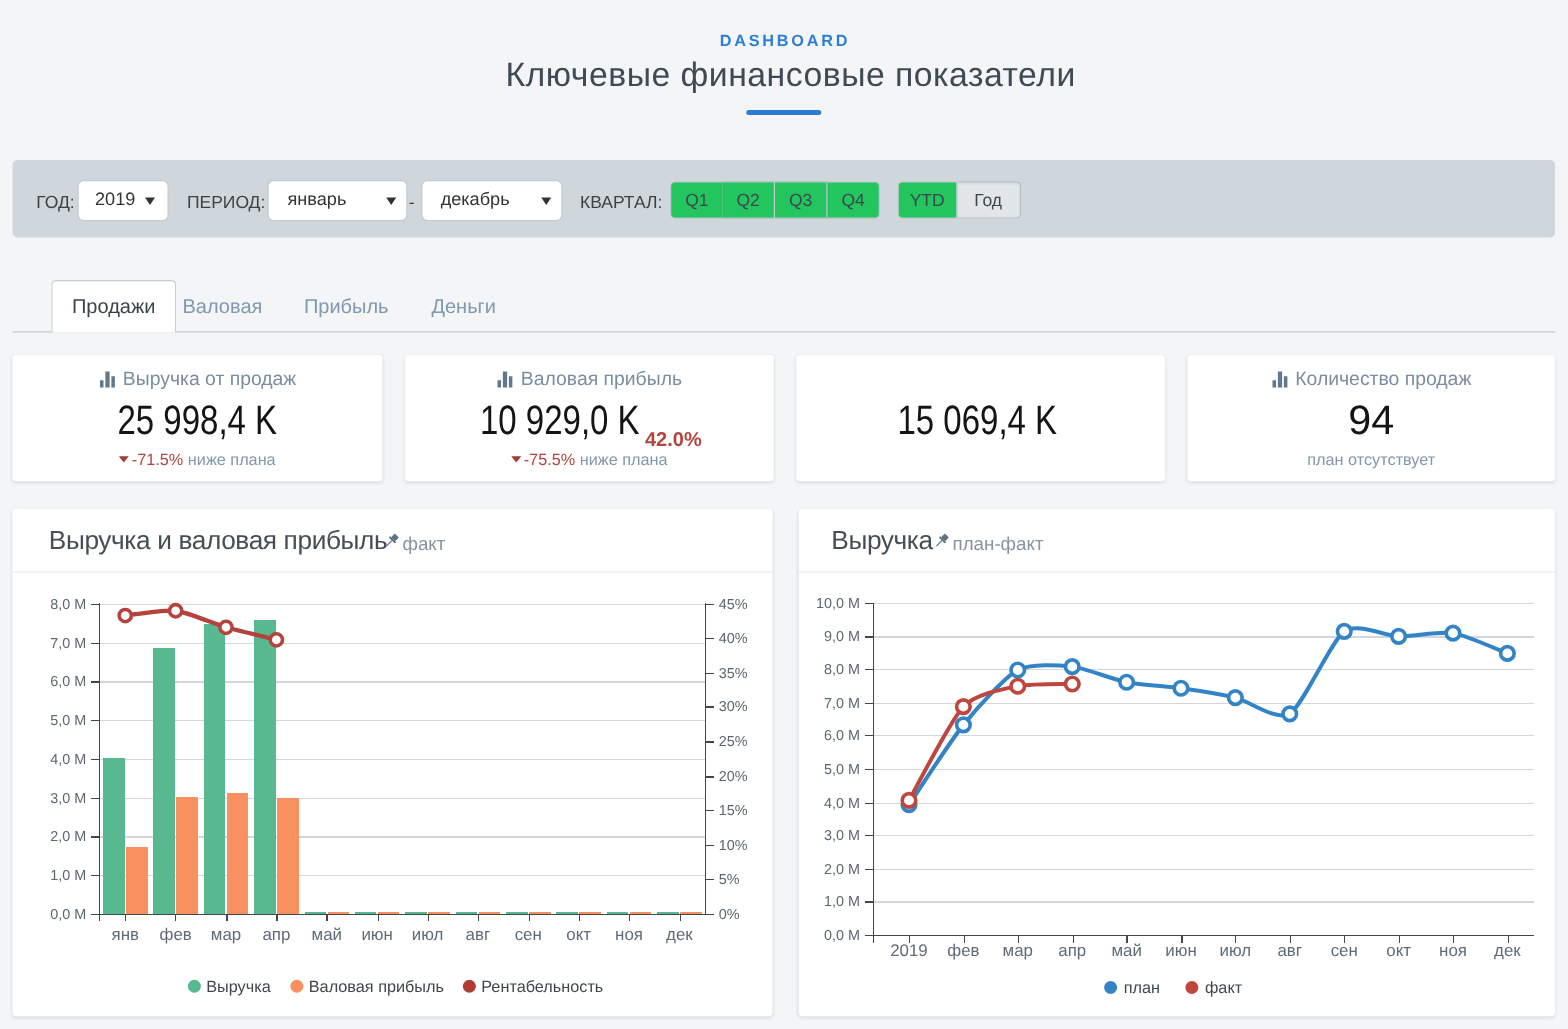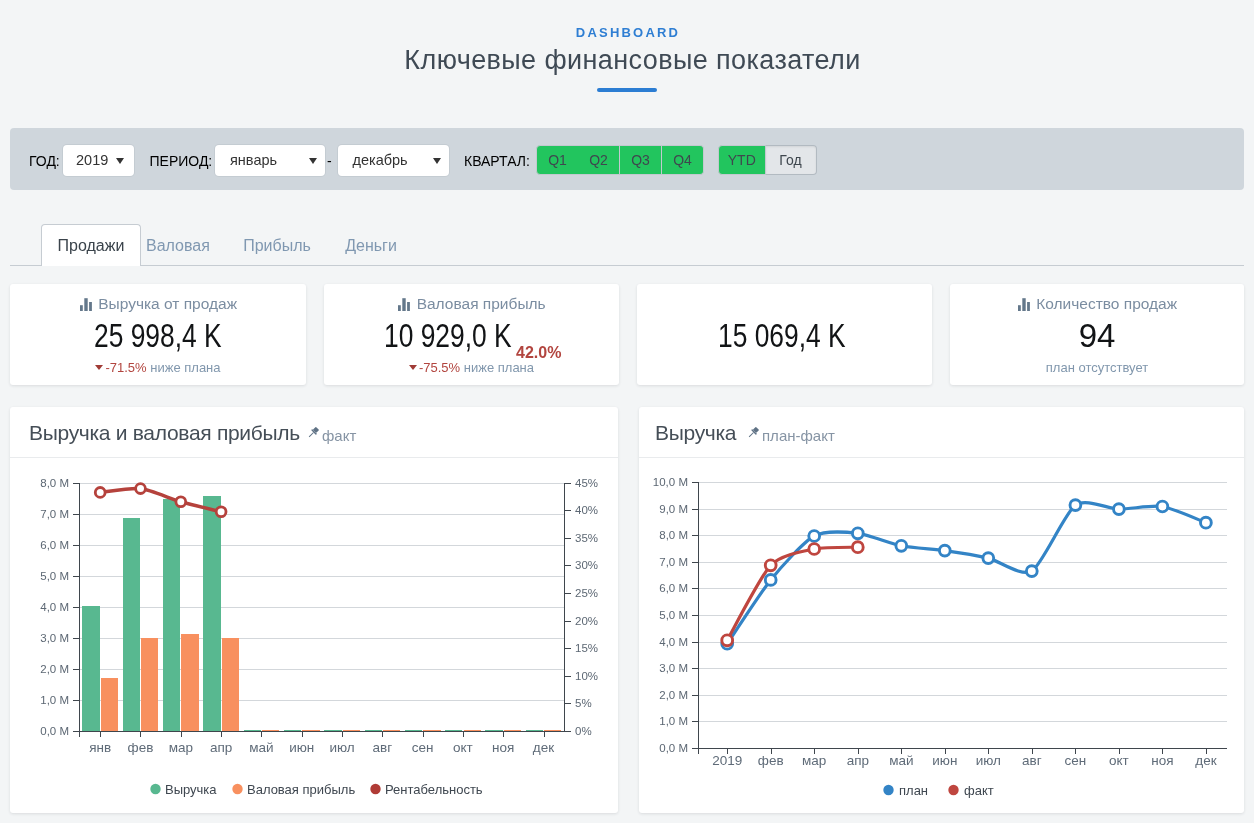--- a/index.html
+++ b/index.html
@@ -4,38 +4,38 @@
 <title>Dashboard</title>
 <style>
   html,body{margin:0;padding:0;}
   body{width:1254px;height:823px;background:#f3f5f6;font-family:"Liberation Sans",sans-serif;position:relative;overflow:hidden;}
   .abs{position:absolute;}
   .card{position:absolute;background:#fff;border-radius:3px;box-shadow:0 1px 3px rgba(40,50,60,.12);}
   .dash{left:2px;right:0;top:25px;text-align:center;font-size:13px;font-weight:bold;letter-spacing:2.2px;color:#2e7ed3;}
   .title{left:11px;right:0;top:45px;text-align:center;font-size:27px;letter-spacing:0.4px;color:#3f4a55;}
   .underline{left:597px;top:88px;width:60px;height:4px;border-radius:2px;background:#2b7dd3;}
   .fbar{left:10px;top:128px;width:1234px;height:62px;background:#cfd6dc;border-radius:4px;}
-  .flabel{position:absolute;top:25px;font-size:14px;color:#000000;}
+  .flabel{position:absolute;top:25px;font-size:14px;color:#404040;}
   .sel{position:absolute;top:17px;height:31px;background:#fff;border-radius:4px;font-size:14.5px;color:#333;box-shadow:0 0 0 1px rgba(120,130,140,.12);}
   .sel .txt{position:absolute;top:7px;}
   .caret{position:absolute;width:0;height:0;border-left:4.5px solid transparent;border-right:4.5px solid transparent;border-top:6px solid #333;top:13px;}
   .qbtn{position:absolute;top:17px;height:28px;background:#22c55e;border:1px solid #c3c9cf;font-size:14px;color:#3f474e;text-align:center;line-height:28px;}
   .tabline{left:10px;top:224px;width:1234px;height:41px;border-bottom:1px solid #c6ccd2;}
   .tab-active{left:29px;top:224px;width:98px;height:41px;background:#fff;border:1px solid #c6ccd2;border-bottom:0;border-radius:4px 4px 0 0;z-index:2;text-align:center;line-height:41px;font-size:16px;color:#3a434b;margin-left:12px;}
   .tab{top:224px;height:41px;line-height:43px;font-size:16px;color:#8098b1;text-align:center;}
   .kpi{top:284px;height:101px;}
   .kpi .lab{position:absolute;top:11px;left:0;right:0;text-align:center;font-size:15.5px;color:#7b8da1;}
   .kpi .num{position:absolute;top:33px;left:0;right:0;text-align:center;font-size:33px;color:#121416;white-space:nowrap;}
   .kpi .sub{position:absolute;top:75.5px;left:0;right:0;text-align:center;font-size:13px;color:#8197ad;}
   .red{color:#b2453f;margin-top:12px;}
   .tri{display:inline-block;width:0;height:0;border-left:4.5px solid transparent;border-right:4.5px solid transparent;border-top:5.5px solid #a03b36;margin:0 2px 2px 0;}
   .cnd{display:inline-block;transform:scaleX(0.8);transform-origin:center;white-space:nowrap;}
   .chcard{top:407px;height:406px;}
   .chhead{position:absolute;left:0;top:0;right:0;height:50px;border-bottom:1px solid #e9ebed;}
-  .chtitle{position:absolute;top:13.5px;font-size:21px;letter-spacing:-0.3px;color:#454e57;}
+  .chtitle{position:absolute;top:13.5px;font-size:21px;letter-spacing:-0.3px;color:#454e57;margin-left:10px;}
   .chsub{position:absolute;top:19.5px;font-size:15px;color:#8694a4;}
 </style>
 </head>
 <body>
   <div class="abs dash">DASHBOARD</div>
   <div class="abs title">Ключевые финансовые показатели</div>
   <div class="abs underline"></div>
 
   <div class="abs fbar">
     <span class="flabel" style="left:19px;">ГОД:</span>

